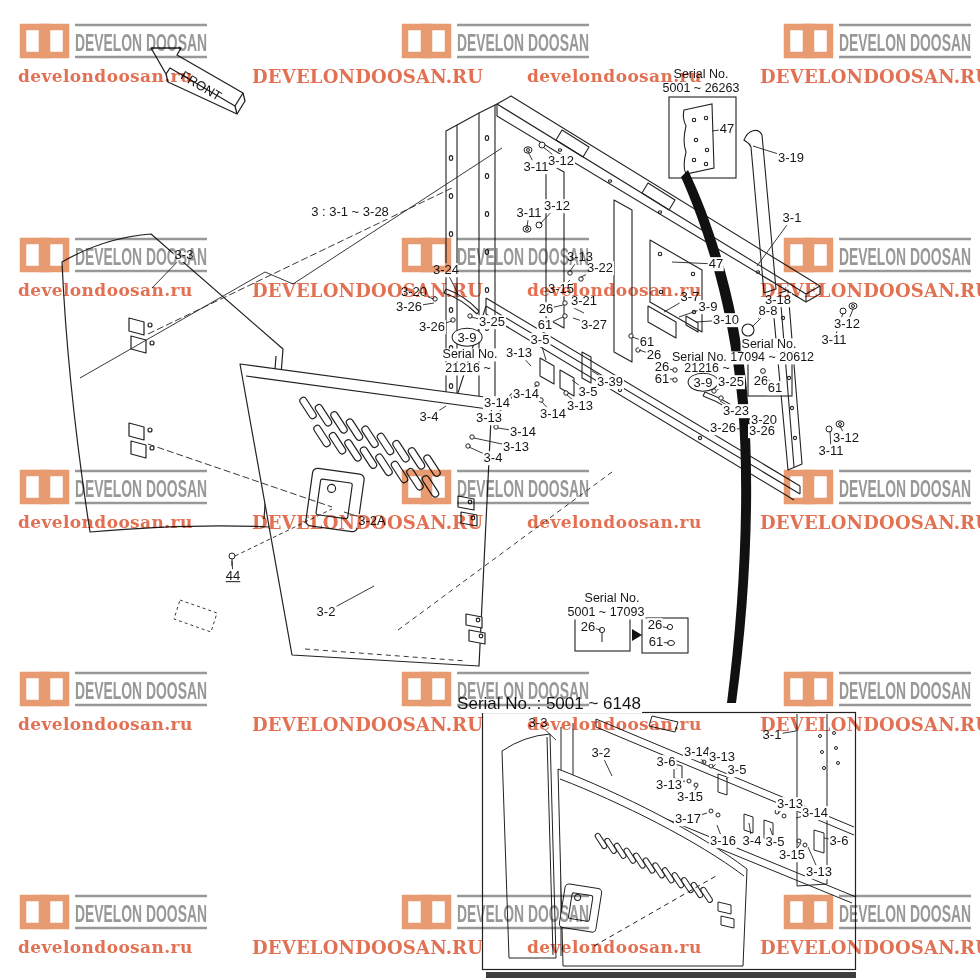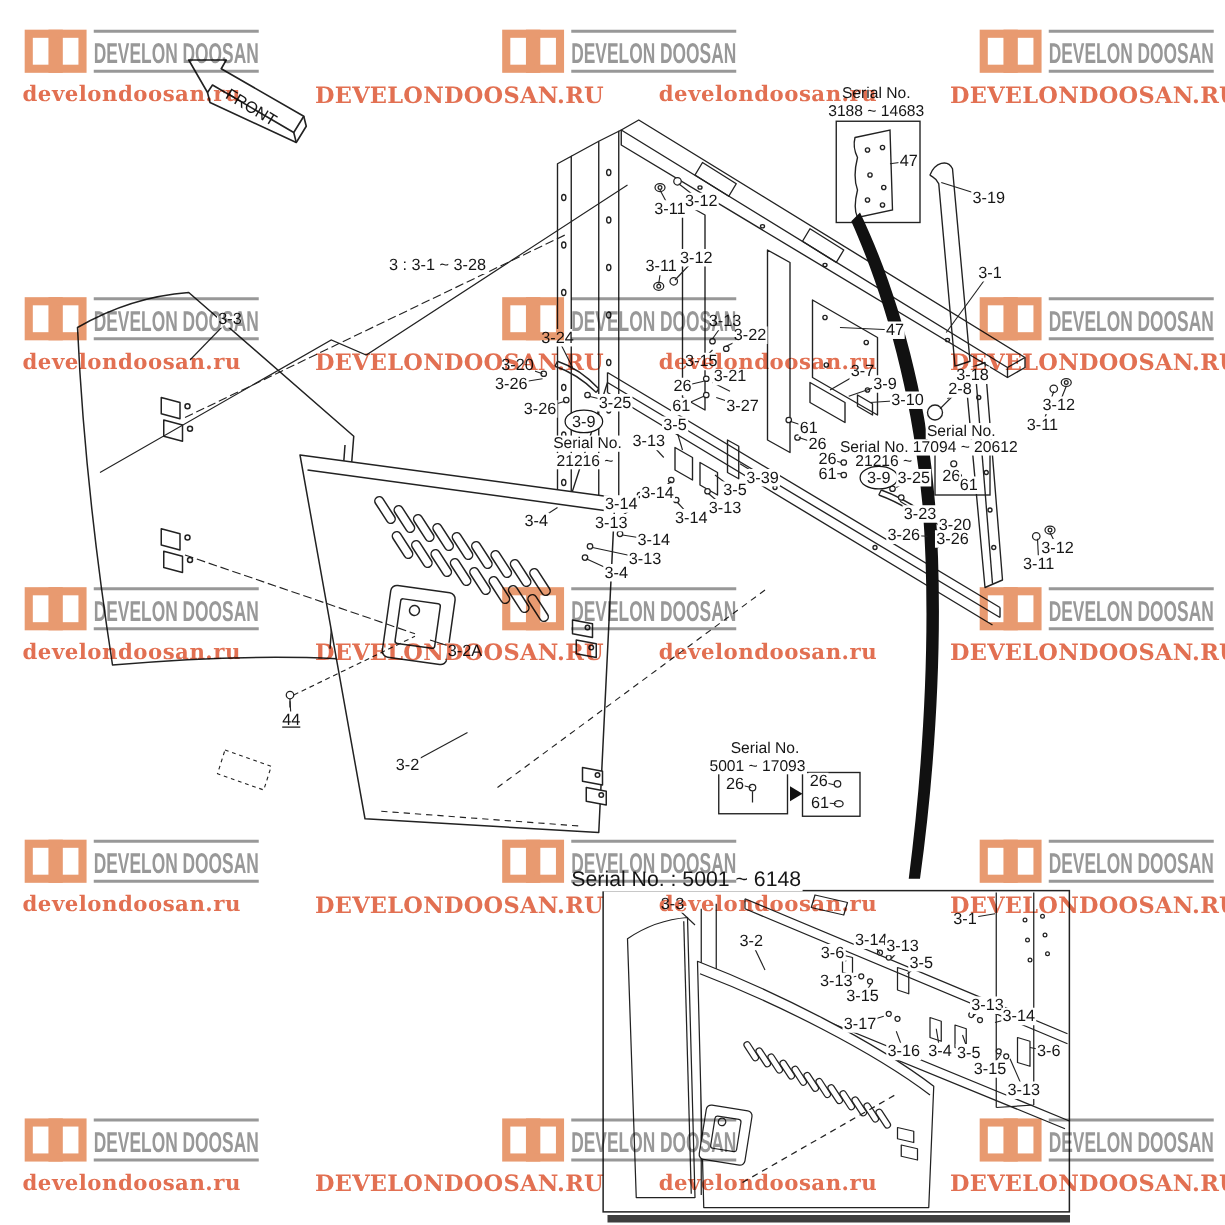--- a/index.html
+++ b/index.html
@@ -355,21 +355,21 @@
         <line x1="775" y1="842" x2="770" y2="828"></line>
         <line x1="839" y1="841" x2="824" y2="838"></line>
         <line x1="792" y1="855" x2="801" y2="843"></line>
         <line x1="819" y1="872" x2="808" y2="847"></line>
       </g>
   </svg>
 
   <div id="labels">
       <div class="plabel nobg" style="left: 201px; top: 86px; font-size: 13px; transform: translate(-50%, -50%) rotate(31deg);">FRONT</div>
       <div class="plabel" style="left: 701px; top: 75px; font-size: 12.5px;">Serial No.</div>
-      <div class="plabel" style="left: 701px; top: 89px; font-size: 12.5px;">3188 ~ 14683</div>
+      <div class="plabel" style="left: 701px; top: 89px; font-size: 12.5px;">5001 ~ 26263</div>
       <div class="plabel" style="left: 727px; top: 129px;">47</div>
       <div class="plabel" style="left: 791px; top: 158px;">3-19</div>
       <div class="plabel" style="left: 536px; top: 167px;">3-11</div>
       <div class="plabel" style="left: 561px; top: 161px;">3-12</div>
       <div class="plabel" style="left: 350px; top: 212px;">3 : 3-1 ~ 3-28</div>
       <div class="plabel" style="left: 529px; top: 213px;">3-11</div>
       <div class="plabel" style="left: 557px; top: 206px;">3-12</div>
       <div class="plabel" style="left: 792px; top: 218px;">3-1</div>
       <div class="plabel" style="left: 184px; top: 255px;">3-3</div>
       <div class="plabel" style="left: 446px; top: 270px;">3-24</div>
@@ -377,21 +377,21 @@
       <div class="plabel" style="left: 600px; top: 268px;">3-22</div>
       <div class="plabel" style="left: 716px; top: 264px;">47</div>
       <div class="plabel" style="left: 561px; top: 289px;">3-15</div>
       <div class="plabel" style="left: 414px; top: 292px;">3-20</div>
       <div class="plabel" style="left: 690px; top: 297px;">3-7</div>
       <div class="plabel" style="left: 778px; top: 300px;">3-18</div>
       <div class="plabel" style="left: 409px; top: 307px;">3-26</div>
       <div class="plabel" style="left: 708px; top: 307px;">3-9</div>
       <div class="plabel" style="left: 546px; top: 309px;">26</div>
       <div class="plabel" style="left: 584px; top: 301px;">3-21</div>
-      <div class="plabel" style="left: 768px; top: 311px;">2-8</div>
+      <div class="plabel" style="left: 768px; top: 311px;">8-8</div>
       <div class="plabel" style="left: 726px; top: 320px;">3-10</div>
       <div class="plabel" style="left: 492px; top: 322px;">3-25</div>
       <div class="plabel" style="left: 847px; top: 324px;">3-12</div>
       <div class="plabel" style="left: 545px; top: 325px;">61</div>
       <div class="plabel" style="left: 594px; top: 325px;">3-27</div>
       <div class="plabel" style="left: 432px; top: 327px;">3-26</div>
       <div class="plabel circled" style="left: 467px; top: 337px;">3-9</div>
       <div class="plabel" style="left: 834px; top: 340px;">3-11</div>
       <div class="plabel" style="left: 540px; top: 340px;">3-5</div>
       <div class="plabel" style="left: 647px; top: 342px;">61</div>

